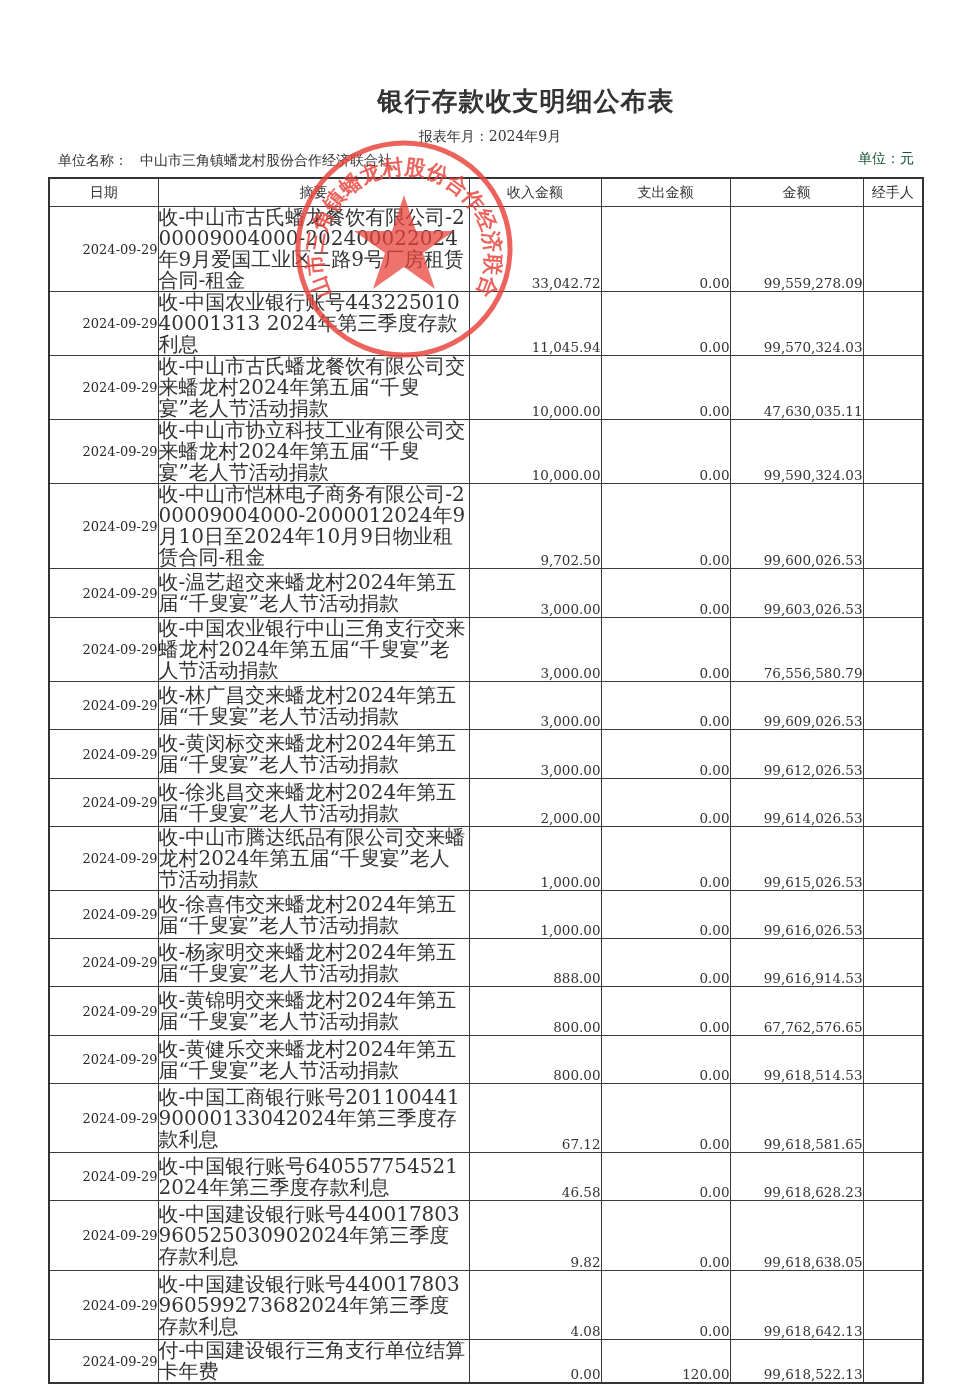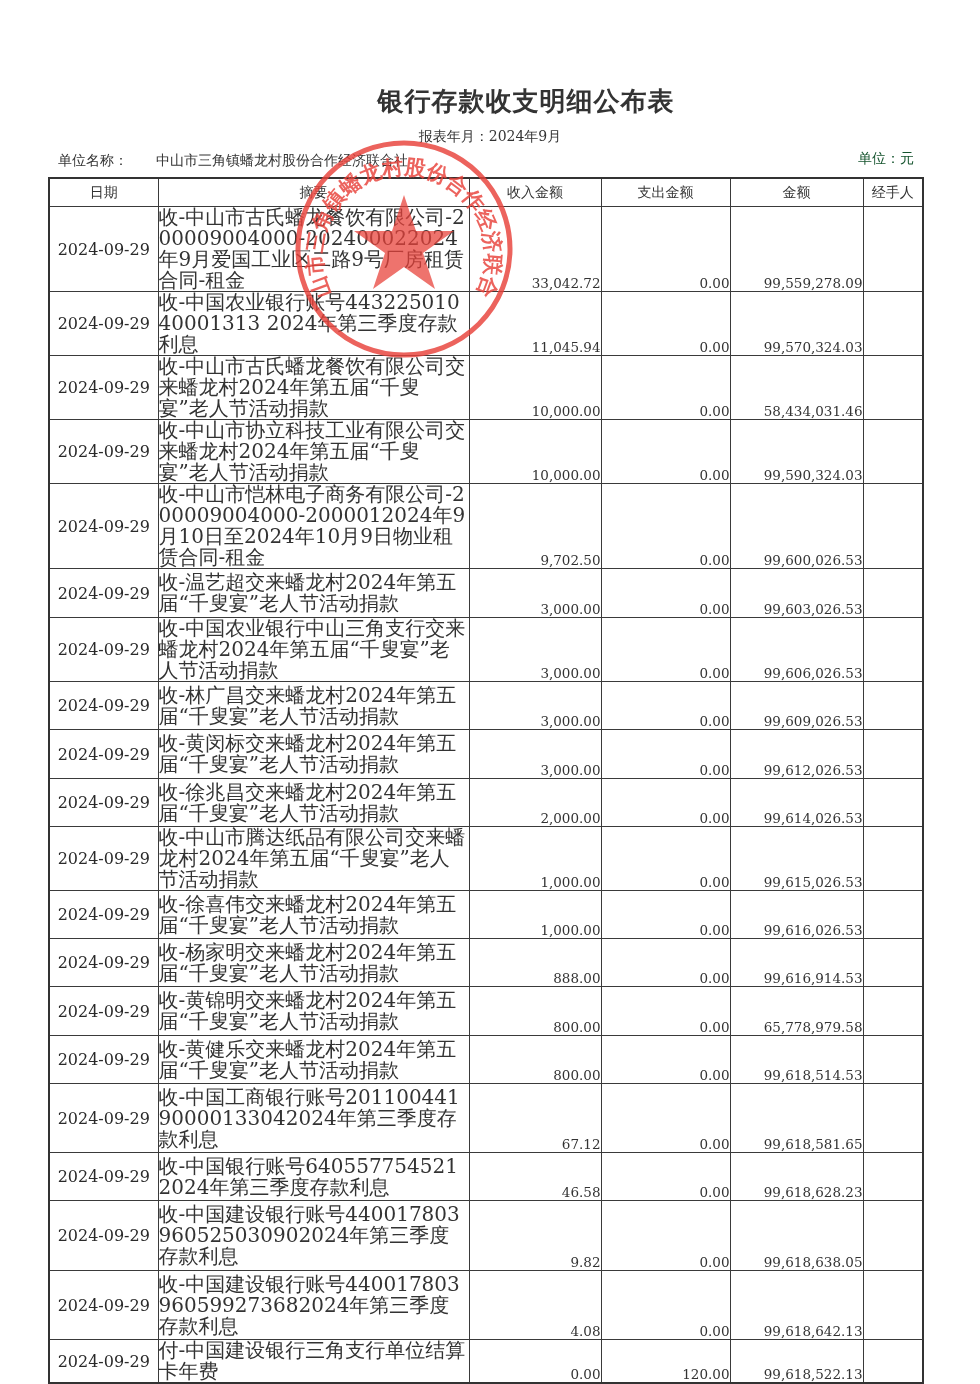--- a/index.html
+++ b/index.html
@@ -4,33 +4,33 @@
 <style>
   html, body { margin: 0; padding: 0; background: #ffffff; }
   body { width: 980px; height: 1384px; position: relative; overflow: hidden;
          font-family: "DejaVu Serif", "Liberation Serif", serif; color: #2a2a2a; }
   .title { position: absolute; left: 0; width: 980px; top: 84px; text-align: center;
            font-family: "DejaVu Sans", "Liberation Sans", sans-serif; font-weight: bold;
            font-size: 26px; letter-spacing: 1px; color: #333; padding-left: 36px; }
   .period { position: absolute; left: 0; width: 980px; top: 128px; text-align: center;
             font-size: 14px; color: #333; }
   .unitline { position: absolute; top: 152px; left: 58px; font-size: 14px; color: #333; }
-  .unitline .lbl { margin-right: 28px; }
+  .unitline .lbl { margin-right: 12px; }
   .currency { position: absolute; top: 150px; left: 858px; font-size: 14px; color: #14532d; }
   table.ledger { position: absolute; left: 48px; top: 177px; border-collapse: collapse;
                  table-layout: fixed; width: 874px; border: 2px solid #333; }
   table.ledger col.c-date { width: 109px; }
   table.ledger col.c-desc { width: 311px; }
   table.ledger col.c-in   { width: 132px; }
   table.ledger col.c-out  { width: 129px; }
   table.ledger col.c-bal  { width: 133px; }
   table.ledger col.c-hand { width: 60px; }
   table.ledger th, table.ledger td { border: 1.4px solid #3a3a3a; padding: 0; }
   table.ledger th { height: 27px; font-weight: normal; font-size: 14px; text-align: center; color: #333; }
-  td.date { text-align: center; font-size: 16px; vertical-align: middle; }
+  td.date { text-align: right; font-size: 13px; vertical-align: middle; }
   td.desc { font-size: 20px; line-height: 21px; padding: 1px 4px 1px 4px; vertical-align: middle;
             word-break: break-all; color: #333; }
   td.num  { text-align: right; vertical-align: bottom; font-size: 13.5px; padding: 0 3px 4px 0; color: #333; }
   td.hand { }
   .stamp { position: absolute; left: 292px; top: 137px; width: 224px; height: 224px;
            pointer-events: none; opacity: 0.82; }
 </style>
 </head>
 <body>
 
@@ -73,21 +73,21 @@
         <td class="num">11,045.94</td>
         <td class="num">0.00</td>
         <td class="num">99,570,324.03</td>
         <td class="hand"></td>
       </tr>
       <tr style="height: 48px;">
         <td class="date">2024-09-29</td>
         <td class="desc">收-中山市古氏蟠龙餐饮有限公司交来蟠龙村2024年第五届“千叟宴”老人节活动捐款</td>
         <td class="num">10,000.00</td>
         <td class="num">0.00</td>
-        <td class="num">58,434,031.46</td>
+        <td class="num">47,630,035.11</td>
         <td class="hand"></td>
       </tr>
       <tr style="height: 48px;">
         <td class="date">2024-09-29</td>
         <td class="desc">收-中山市协立科技工业有限公司交来蟠龙村2024年第五届“千叟宴”老人节活动捐款</td>
         <td class="num">10,000.00</td>
         <td class="num">0.00</td>
         <td class="num">99,590,324.03</td>
         <td class="hand"></td>
       </tr>
@@ -105,21 +105,21 @@
         <td class="num">3,000.00</td>
         <td class="num">0.00</td>
         <td class="num">99,603,026.53</td>
         <td class="hand"></td>
       </tr>
       <tr style="height: 48px;">
         <td class="date">2024-09-29</td>
         <td class="desc">收-中国农业银行中山三角支行交来蟠龙村2024年第五届“千叟宴”老人节活动捐款</td>
         <td class="num">3,000.00</td>
         <td class="num">0.00</td>
-        <td class="num">99,606,026.53</td>
+        <td class="num">76,556,580.79</td>
         <td class="hand"></td>
       </tr>
       <tr style="height: 48px;">
         <td class="date">2024-09-29</td>
         <td class="desc">收-林广昌交来蟠龙村2024年第五届“千叟宴”老人节活动捐款</td>
         <td class="num">3,000.00</td>
         <td class="num">0.00</td>
         <td class="num">99,609,026.53</td>
         <td class="hand"></td>
       </tr>
@@ -161,21 +161,21 @@
         <td class="num">888.00</td>
         <td class="num">0.00</td>
         <td class="num">99,616,914.53</td>
         <td class="hand"></td>
       </tr>
       <tr style="height: 49px;">
         <td class="date">2024-09-29</td>
         <td class="desc">收-黄锦明交来蟠龙村2024年第五届“千叟宴”老人节活动捐款</td>
         <td class="num">800.00</td>
         <td class="num">0.00</td>
-        <td class="num">65,778,979.58</td>
+        <td class="num">67,762,576.65</td>
         <td class="hand"></td>
       </tr>
       <tr style="height: 48px;">
         <td class="date">2024-09-29</td>
         <td class="desc">收-黄健乐交来蟠龙村2024年第五届“千叟宴”老人节活动捐款</td>
         <td class="num">800.00</td>
         <td class="num">0.00</td>
         <td class="num">99,618,514.53</td>
         <td class="hand"></td>
       </tr>

